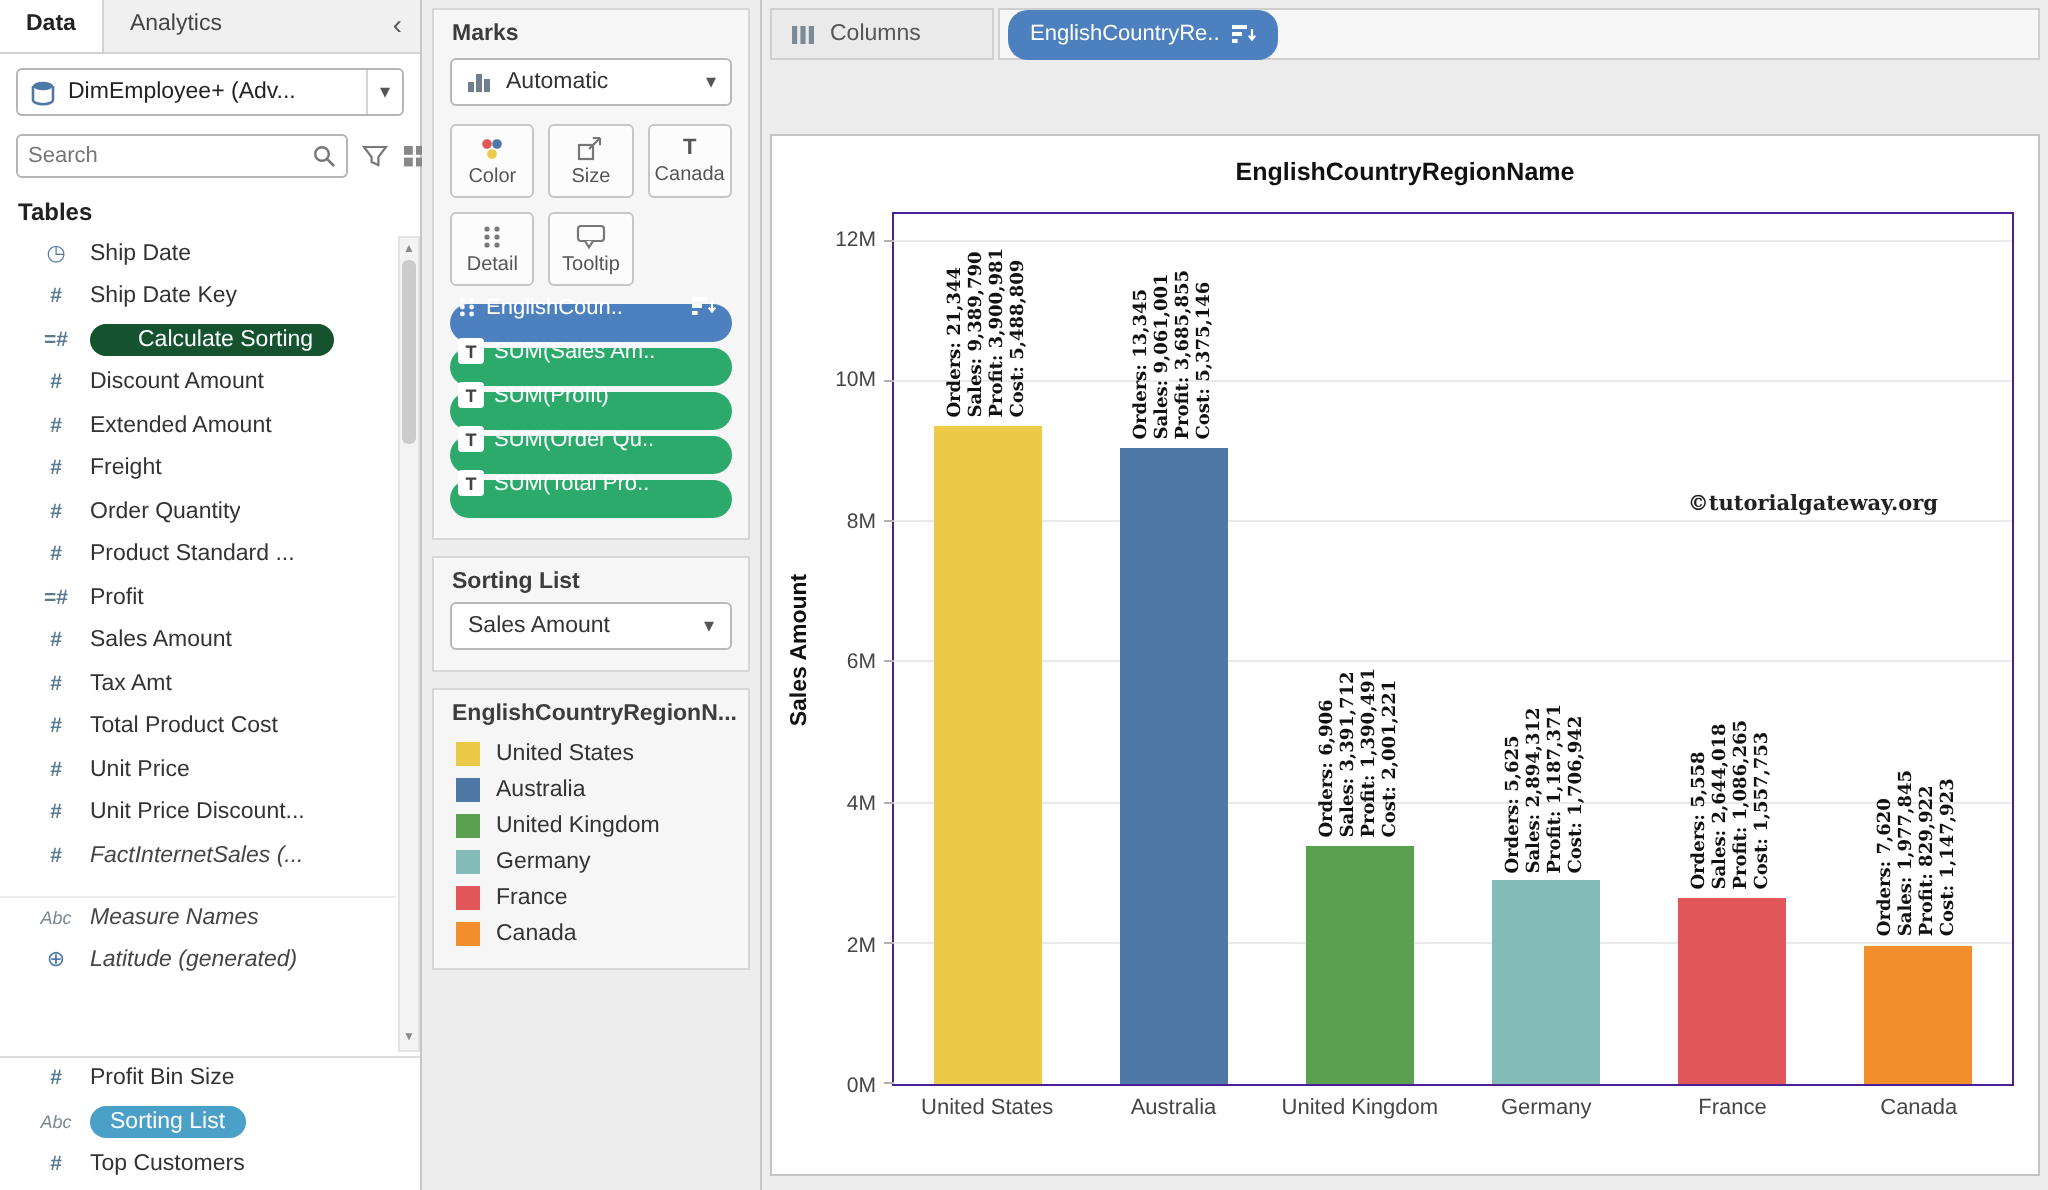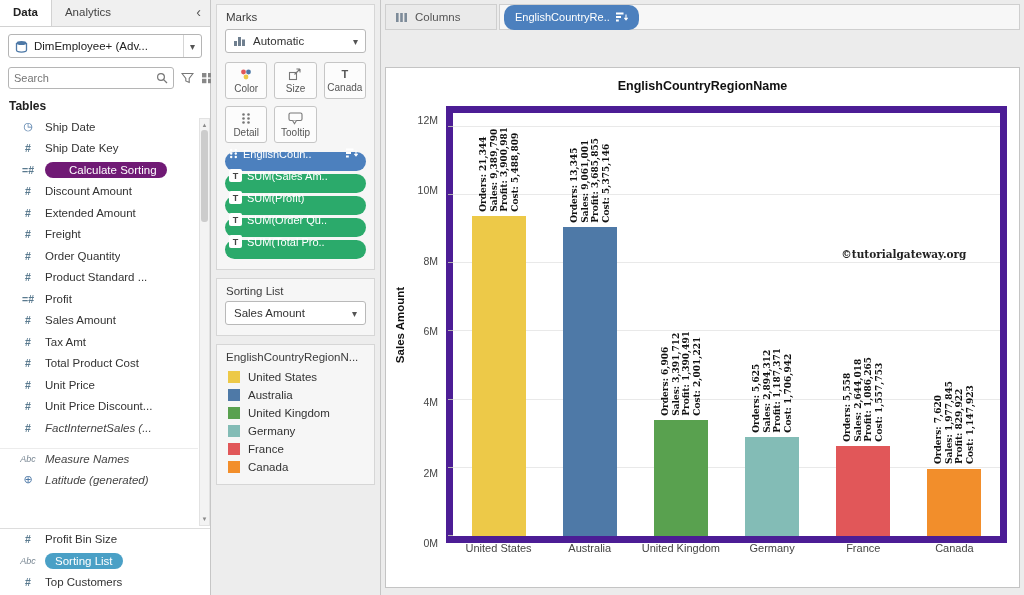--- a/index.html
+++ b/index.html
@@ -35,21 +35,21 @@
   .flabel.pill-sel { color:#fff; padding:2px 10px; border-radius:10px; }
   .scrollbar { position:absolute; right:0; top:2px; bottom:2px; width:11px; background:#f3f3f3; border:1px solid #e2e2e2; display:flex; flex-direction:column; align-items:center; }
   .sb-arrow { font-size:6px; color:#8a8a8a; height:11px; display:flex; align-items:center; }
   .sb-thumb { width:7px; height:92px; background:#ccc; border-radius:3px; }
   .sb-space { flex:1; }
   .params-section { border-top:1px solid #ddd; padding-bottom:2px; }
 
   
   .marks-pane { width:170px; background:#ededed; border-right:1px solid #c6c6c6; padding:4px 5px; display:flex; flex-direction:column; gap:8px; overflow:hidden; flex-shrink:0; }
   .card { background:#f6f6f6; border:1px solid #d6d6d6; }
-  .card-title { padding:6px 9px 4px; font-size:11.5px; color:#3c3c3c; }
+  .card-title { padding:6px 9px 4px; font-size:11.5px; color:#3c3c3c;font-weight:bold; }
   .marktype { margin:2px 8px 9px; height:24px; background:#fff; border:1px solid #b9b9b9; border-radius:3px; display:flex; align-items:center; gap:7px; padding:0 7px; color:#333; font-size:11.5px; }
   .marktype .caret { margin-left:auto; }
   .btn-grid { margin:0 8px 9px; display:grid; grid-template-columns:repeat(3,1fr); gap:7px; }
   .mk-btn { height:37px; background:#fcfcfc; border:1px solid #c6c6c6; border-radius:3px; display:flex; flex-direction:column; align-items:center; justify-content:center; gap:2px; font-size:10px; color:#555; }
   .mk-btn .ticon { font-weight:bold; font-size:11px; color:#555; line-height:12px; }
   .pills { margin:0 8px 10px; display:flex; flex-direction:column; gap:3px; }
   .mpill { height:19px; border-radius:10px; display:flex; align-items:center; gap:5px; padding:0 8px 16px 4px; color:#fff; font-size:11px; }
   .pill-ticon { width:13px; height:13px; background:#fff; border-radius:2px; color:#444; font-size:9px; font-weight:bold; display:flex; align-items:center; justify-content:center; flex-shrink:0; }
   .pill-label { white-space:nowrap; overflow:hidden; flex:1; }
   .svg-wrap { display:flex; align-items:center; flex-shrink:0; }
@@ -68,21 +68,21 @@
   .shelf-area { flex:1; background:#f7f7f7; border:1px solid #cfcfcf; margin-left:2px; display:flex; align-items:center; padding:0 4px; }
   .shelf-pill { height:25px; border-radius:10px; color:#fff; font-size:11px; display:flex; align-items:center; gap:6px; padding:0 11px; }
   .chart-wrap { flex:1; padding:6px 4px 7px; min-height:0; }
   .chart-card { width:100%; height:100%; background:#fff; border:1px solid #c4c4c4; display:flex; flex-direction:column; }
   .chart-title { text-align:center; font-weight:bold; font-size:12.5px; color:#111; padding:11px 0 13px; }
   .chart-body { flex:1; display:flex; padding:0 12px 44px 4px; min-height:0; }
   .ylabel { width:20px; position:relative; flex-shrink:0; }
   .ylabel span { position:absolute; top:50%; left:50%; transform:translate(-50%,-50%) rotate(-90deg); font-weight:bold; font-size:11.5px; color:#111; white-space:nowrap; }
   .yticks { width:36px; position:relative; flex-shrink:0; }
   .ytick { position:absolute; right:8px; font-size:10.5px; color:#454545; line-height:12px; }
-  .plot { flex:1; position:relative; border:7px solid #4c1d95; background:#fff; }
+  .plot { flex:1; position:relative; border:1px solid #4c1d95; background:#fff; }
   .gridline { position:absolute; left:0; right:0; height:1px; background:#e9e9e9; }
   .tickmark { position:absolute; left:-5px; width:5px; height:1px; background:#b2b2b2; }
   .bar { position:absolute; bottom:0; width:54px; }
   .bar-label { position:absolute; writing-mode:vertical-rl; transform:translateX(-50%) rotate(180deg); font-family:"DejaVu Serif",serif; font-weight:bold; font-size:9px; line-height:10.5px; color:#111; white-space:nowrap; }
   .xlabel { position:absolute; top:100%; margin-top:6px; transform:translateX(-50%); width:86px; text-align:center; font-size:11px; color:#454545; line-height:13px; }
   .watermark { position:absolute; left:71%; top:32%; font-family:"DejaVu Serif",serif; font-weight:bold; font-size:10.5px; color:#222; }
 </style>
 </head>
 <body>
 
@@ -139,21 +139,21 @@
           <div class="field-row">
             <span class="ficon clock">◷</span>
             <span class="flabel">Ship Date</span>
           </div>
           <div class="field-row">
             <span class="ficon hash">#</span>
             <span class="flabel">Ship Date Key</span>
           </div>
           <div class="field-row">
             <span class="ficon calc-hash">=#</span>
-            <span class="flabel pill-sel" style="background: #701a75; padding-left: 24px;">Calculate Sorting</span>
+            <span class="flabel pill-sel" style="background: #14532d; padding-left: 24px;">Calculate Sorting</span>
           </div>
           <div class="field-row">
             <span class="ficon hash">#</span>
             <span class="flabel">Discount Amount</span>
           </div>
           <div class="field-row">
             <span class="ficon hash">#</span>
             <span class="flabel">Extended Amount</span>
           </div>
           <div class="field-row">

